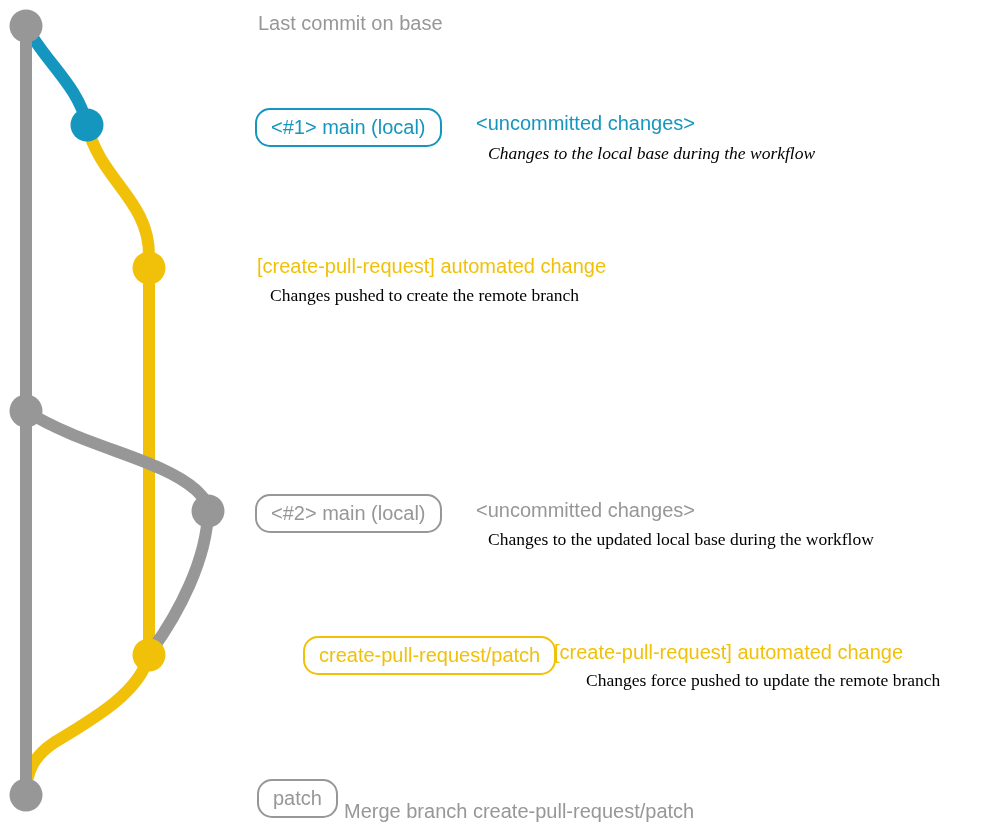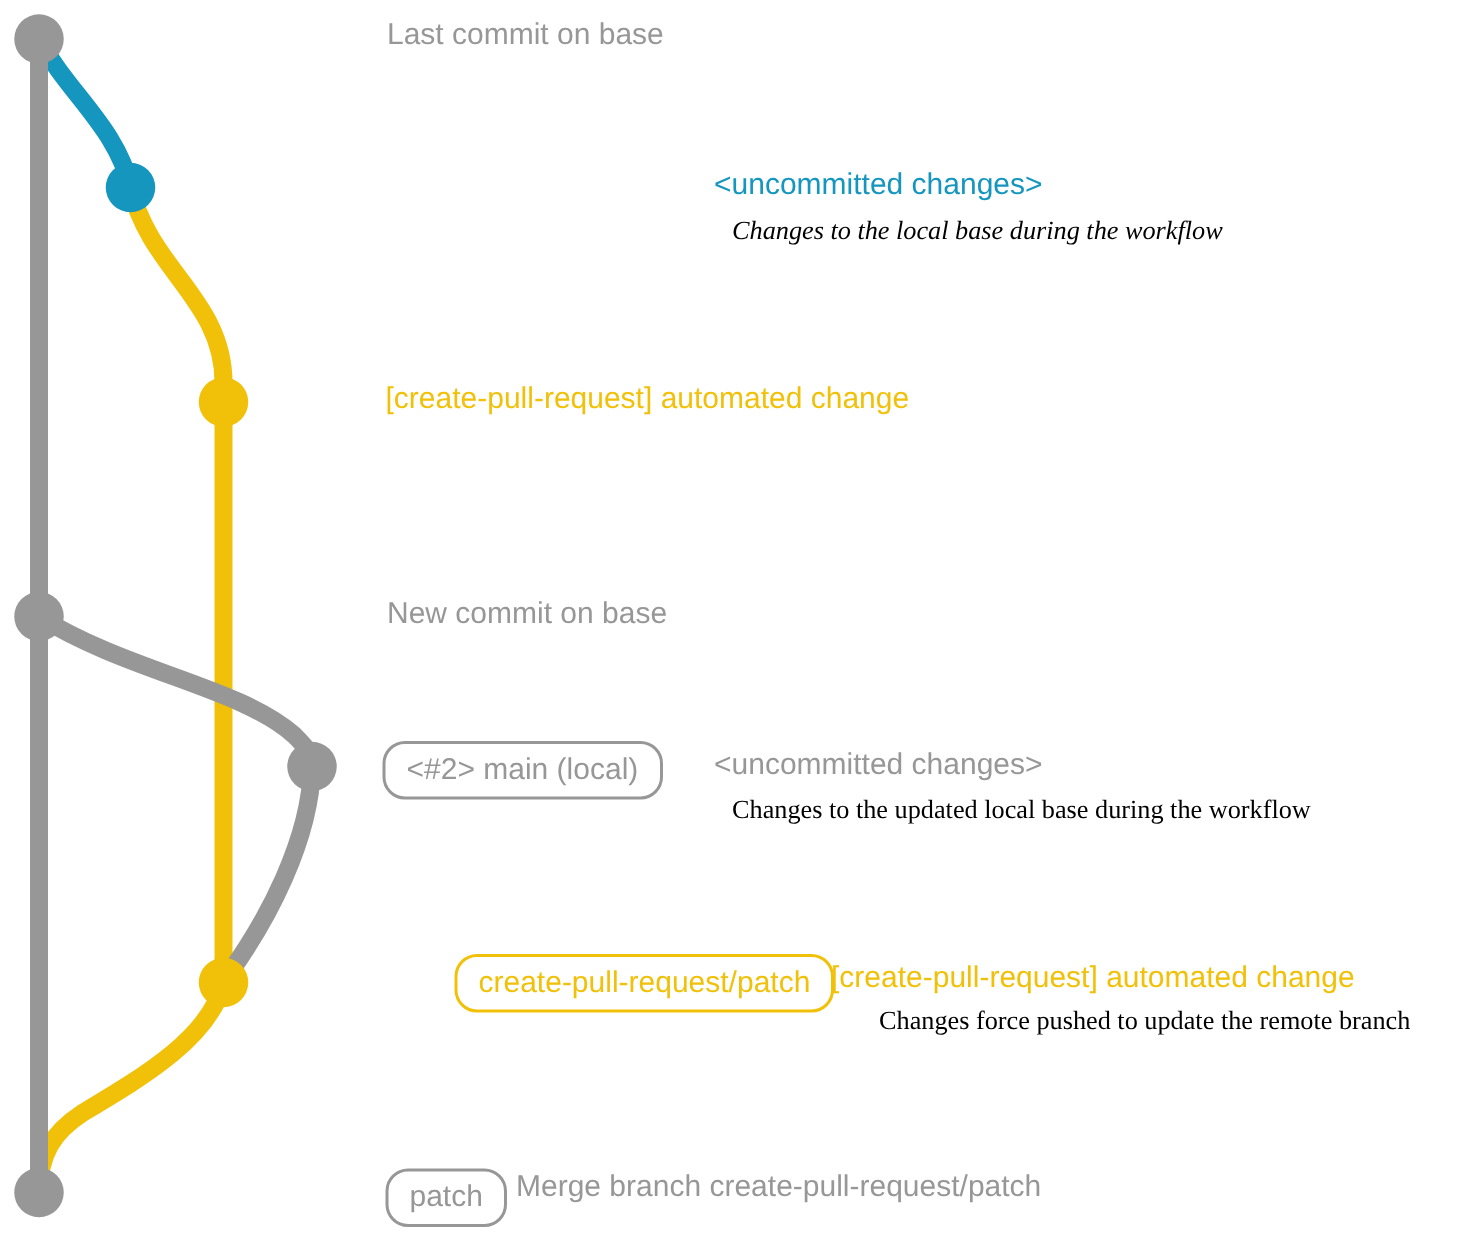--- a/index.html
+++ b/index.html
@@ -58,37 +58,40 @@
     <circle class="dot-blue" cx="87" cy="125" r="16.5"></circle>
     <circle class="dot-yellow" cx="149" cy="268" r="16.5"></circle>
     <circle class="dot-gray" cx="26" cy="411" r="16.5"></circle>
     <circle class="dot-gray" cx="208" cy="511" r="16.5"></circle>
     <circle class="dot-yellow" cx="149" cy="655" r="16.5"></circle>
     <circle class="dot-gray" cx="26" cy="795" r="16.5"></circle>
   </svg>
 
   <div class="msg gray" style="left:258px;top:12px;">Last commit on base</div>
 
+  <div class="badge blue" style="left:255px;top:108px;">
+    <span>&lt;#1&gt; main (local)</span>
+  </div>
   <div class="msg blue" style="left:476px;top:112px;">&lt;uncommitted changes&gt;</div>
   <div class="desc" style="left:488px;top:143px;font-style:italic;">Changes to the local base during the workflow</div>
 
   <div class="msg yellow" style="left:257px;top:255px;">[create-pull-request] automated change</div>
+  <div class="desc" style="left:270px;top:285px;">Changes pushed to create the remote branch</div>
 
-  <div class="msg gray" style="left:258px;top:398px;">New commit on base</div>
 
   <div class="badge gray" style="left:255px;top:494px;">
     <span>&lt;#2&gt; main (local)</span>
   </div>
   <div class="msg gray" style="left:476px;top:499px;">&lt;uncommitted changes&gt;</div>
   <div class="desc" style="left:488px;top:529px;">Changes to the updated local base during the workflow</div>
 
   <div class="badge yellow" style="left:255px;top:636px;margin-left:48px;">
     <span>create-pull-request/patch</span>
   </div>
   <div class="msg yellow" style="left:554px;top:641px;">[create-pull-request] automated change</div>
   <div class="desc" style="left:566px;top:670px;margin-left:20px;">Changes force pushed to update the remote branch</div>
 
   <div class="badge gray" style="left:257px;top:779px;">
     <span>patch</span>
   </div>
-  <div class="msg gray" style="left:344px;top:780px;">Merge branch create-pull-request/patch</div>
+  <div class="msg gray" style="left:344px;top:800px;">Merge branch create-pull-request/patch</div>
 
 </div>
 
 </body></html>

